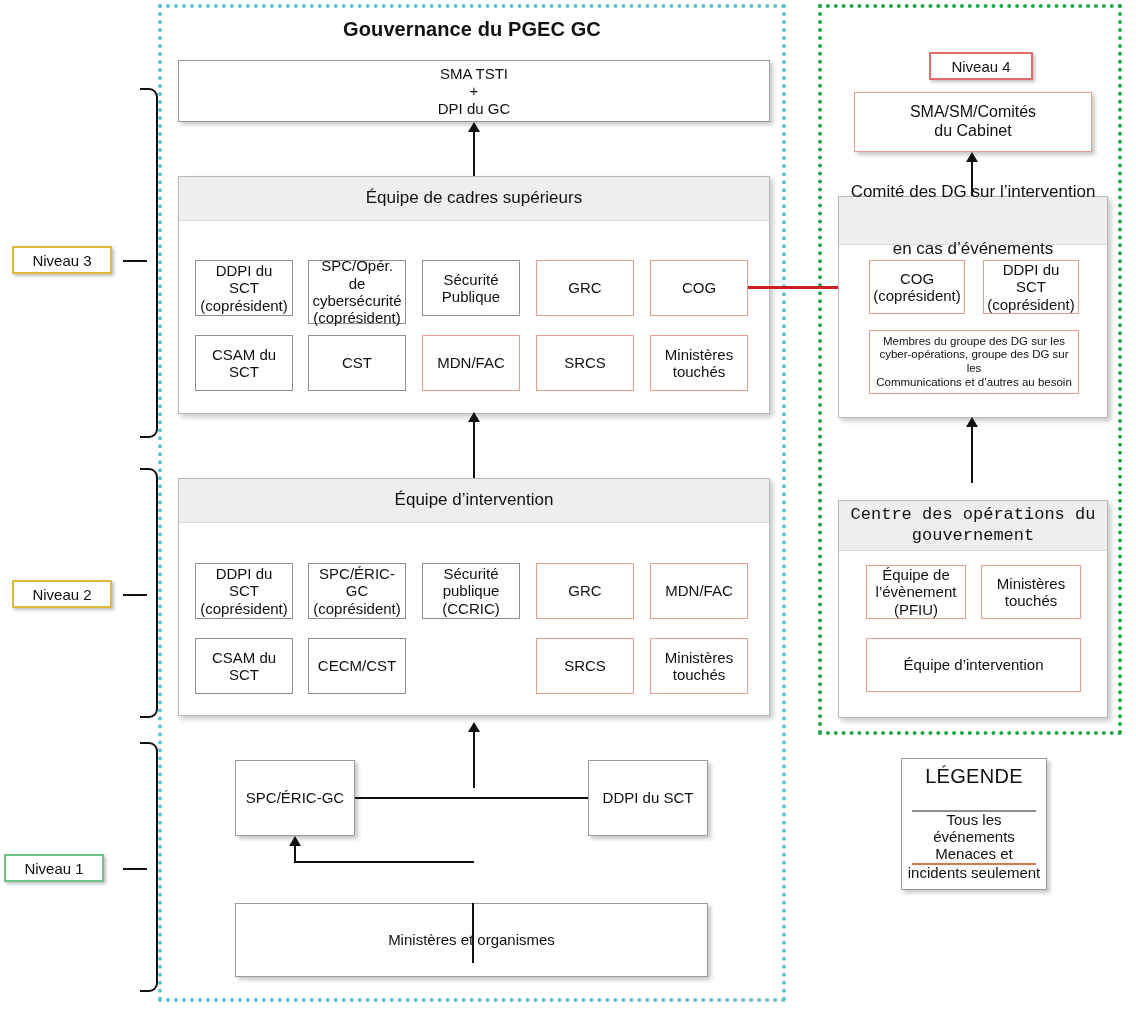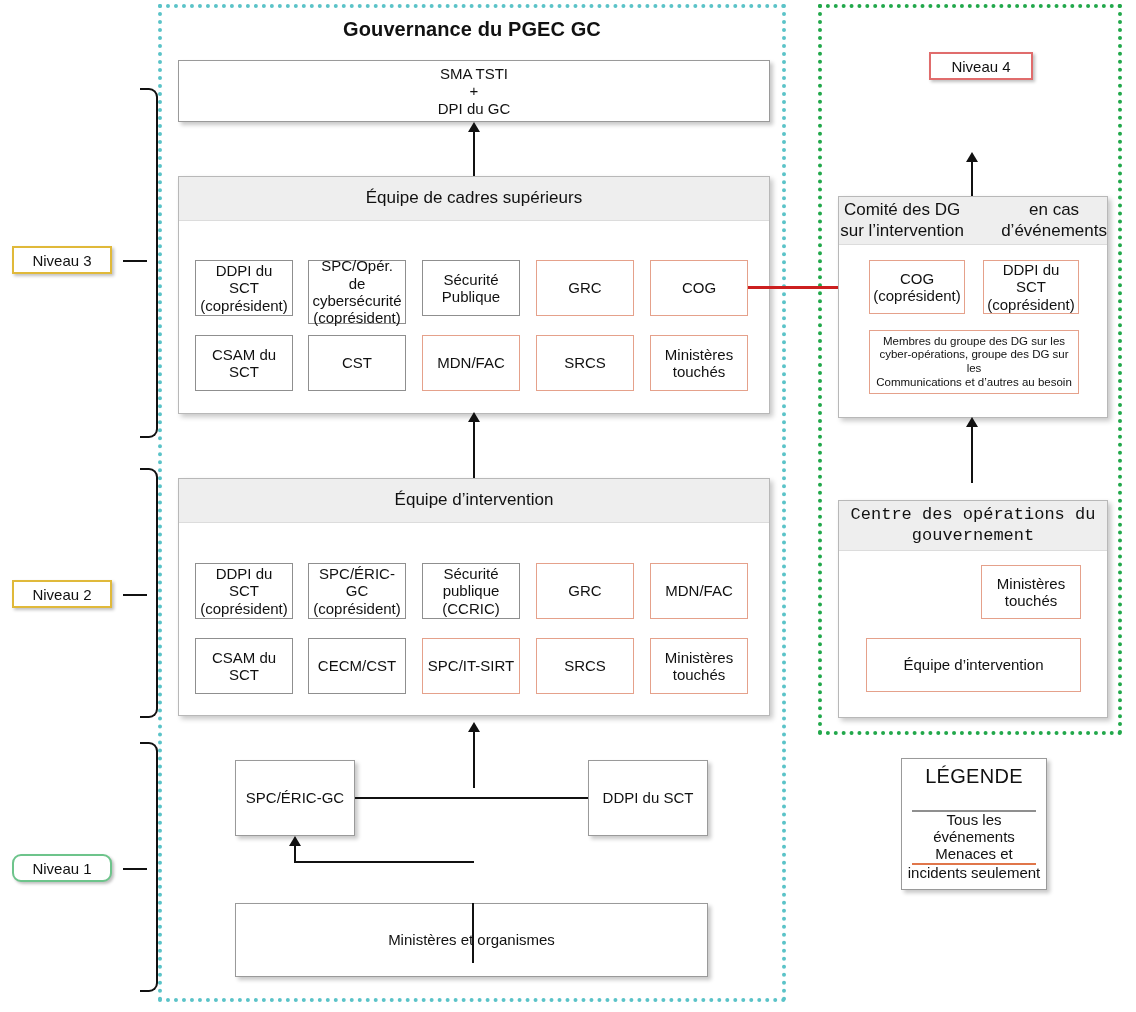--- a/index.html
+++ b/index.html
@@ -146,21 +146,21 @@
 
   <div class="brace" style="left:140px;top:742px;width:18px;height:250px;"></div>
   <div class="brace-stub" style="left:123px;top:868px;width:24px;"></div>
 
   <div class="chip chip-yellow" style="left:12px;top:246px;width:100px;height:28px;">
     <span>Niveau 3</span>
   </div>
   <div class="chip chip-yellow" style="left:12px;top:580px;width:100px;height:28px;">
     <span>Niveau 2</span>
   </div>
-  <div class="chip chip-green" style="left:12px;top:854px;width:100px;height:28px;border-radius:9px;">
+  <div class="chip chip-green" style="left:4px;top:854px;width:100px;height:28px;">
     <span>Niveau 1</span>
   </div>
 
   <div class="box shadow" style="left:178px;top:60px;width:592px;height:62px;flex-direction:column;">
     <span>SMA TSTI</span>
     <span>+</span>
     <span>DPI du GC</span>
   </div>
 
   <div class="ln vln" style="left:473px;top:128px;height:48px;"></div>
@@ -236,23 +236,20 @@
   <div class="box orange" style="left:650px;top:563px;width:98px;height:56px;flex-direction:column;">
     <span style="white-space:pre-line">MDN/FAC</span>
   </div>
 
   <div class="box grey" style="left:195px;top:638px;width:98px;height:56px;flex-direction:column;">
     <span style="white-space:pre-line">CSAM du SCT</span>
   </div>
   <div class="box grey" style="left:308px;top:638px;width:98px;height:56px;flex-direction:column;">
     <span style="white-space:pre-line">CECM/CST</span>
   </div>
-  <div class="box orange" style="left:422px;top:638px;width:98px;height:56px;flex-direction:column;">
-    <span style="white-space:pre-line">SPC/IT-SIRT</span>
-  </div>
   <div class="box orange" style="left:536px;top:638px;width:98px;height:56px;flex-direction:column;">
     <span style="white-space:pre-line">SRCS</span>
   </div>
   <div class="box orange" style="left:650px;top:638px;width:98px;height:56px;flex-direction:column;">
     <span style="white-space:pre-line">Ministères
 touchés</span>
   </div>
 
   <div class="ln vln" style="left:473px;top:730px;height:58px;"></div>
   <div class="arrow-up" style="left:468px;top:722px;"></div>
@@ -271,26 +268,30 @@
 
   <div class="ln vln" style="left:472px;top:903px;height:60px;"></div>
   <div class="ln hln" style="left:294px;top:861px;width:180px;"></div>
   <div class="ln vln" style="left:294px;top:846px;height:16px;"></div>
   <div class="arrow-up" style="left:289px;top:836px;"></div>
 
   <div class="chip chip-red" style="left:921px;top:52px;width:104px;height:28px;margin-left:8px;">
     <span>Niveau 4</span>
   </div>
 
+  <div class="box orange shadow" style="left:854px;top:92px;width:238px;height:60px;flex-direction:column;font-size:16px;">
+    <span>SMA/SM/Comités</span>
+    <span>du Cabinet</span>
+  </div>
 
   <div class="ln vln" style="left:971px;top:160px;height:36px;"></div>
   <div class="arrow-up" style="left:966px;top:152px;"></div>
 
   <div class="panel" style="left:838px;top:196px;width:270px;height:222px;">
-    <div class="panel-hd" style="height:48px;flex-direction:row;gap:36px;">
+    <div class="panel-hd" style="height:48px;flex-direction:column;gap:36px;">
       <span>Comité des DG sur l’intervention</span>
       <span>en cas d’événements</span>
     </div>
   </div>
 
   <div class="box orange" style="left:869px;top:260px;width:96px;height:54px;flex-direction:column;">
     <span style="white-space:pre-line">COG
 (coprésident)</span>
   </div>
   <div class="box orange" style="left:983px;top:260px;width:96px;height:54px;flex-direction:column;">
@@ -306,20 +307,25 @@
   <div class="ln vln" style="left:971px;top:425px;height:58px;"></div>
   <div class="arrow-up" style="left:966px;top:417px;"></div>
 
   <div class="panel" style="left:838px;top:500px;width:270px;height:218px;">
     <div class="panel-hd" style="height:50px;flex-direction:column;font-family:Liberation Mono, monospace;">
       <span>Centre des opérations du</span>
       <span>gouvernement</span>
     </div>
   </div>
 
+  <div class="box orange" style="left:866px;top:565px;width:100px;height:54px;flex-direction:column;">
+    <span style="white-space:pre-line">Équipe de
+l’évènement
+(PFIU)</span>
+  </div>
   <div class="box orange" style="left:981px;top:565px;width:100px;height:54px;flex-direction:column;">
     <span style="white-space:pre-line">Ministères
 touchés</span>
   </div>
   <div class="box orange" style="left:866px;top:638px;width:215px;height:54px;">
     <span>Équipe d’intervention</span>
   </div>
 
   <div class="legend" style="left:901px;top:758px;width:146px;height:132px;">
     <div class="legend-title">LÉGENDE</div>

